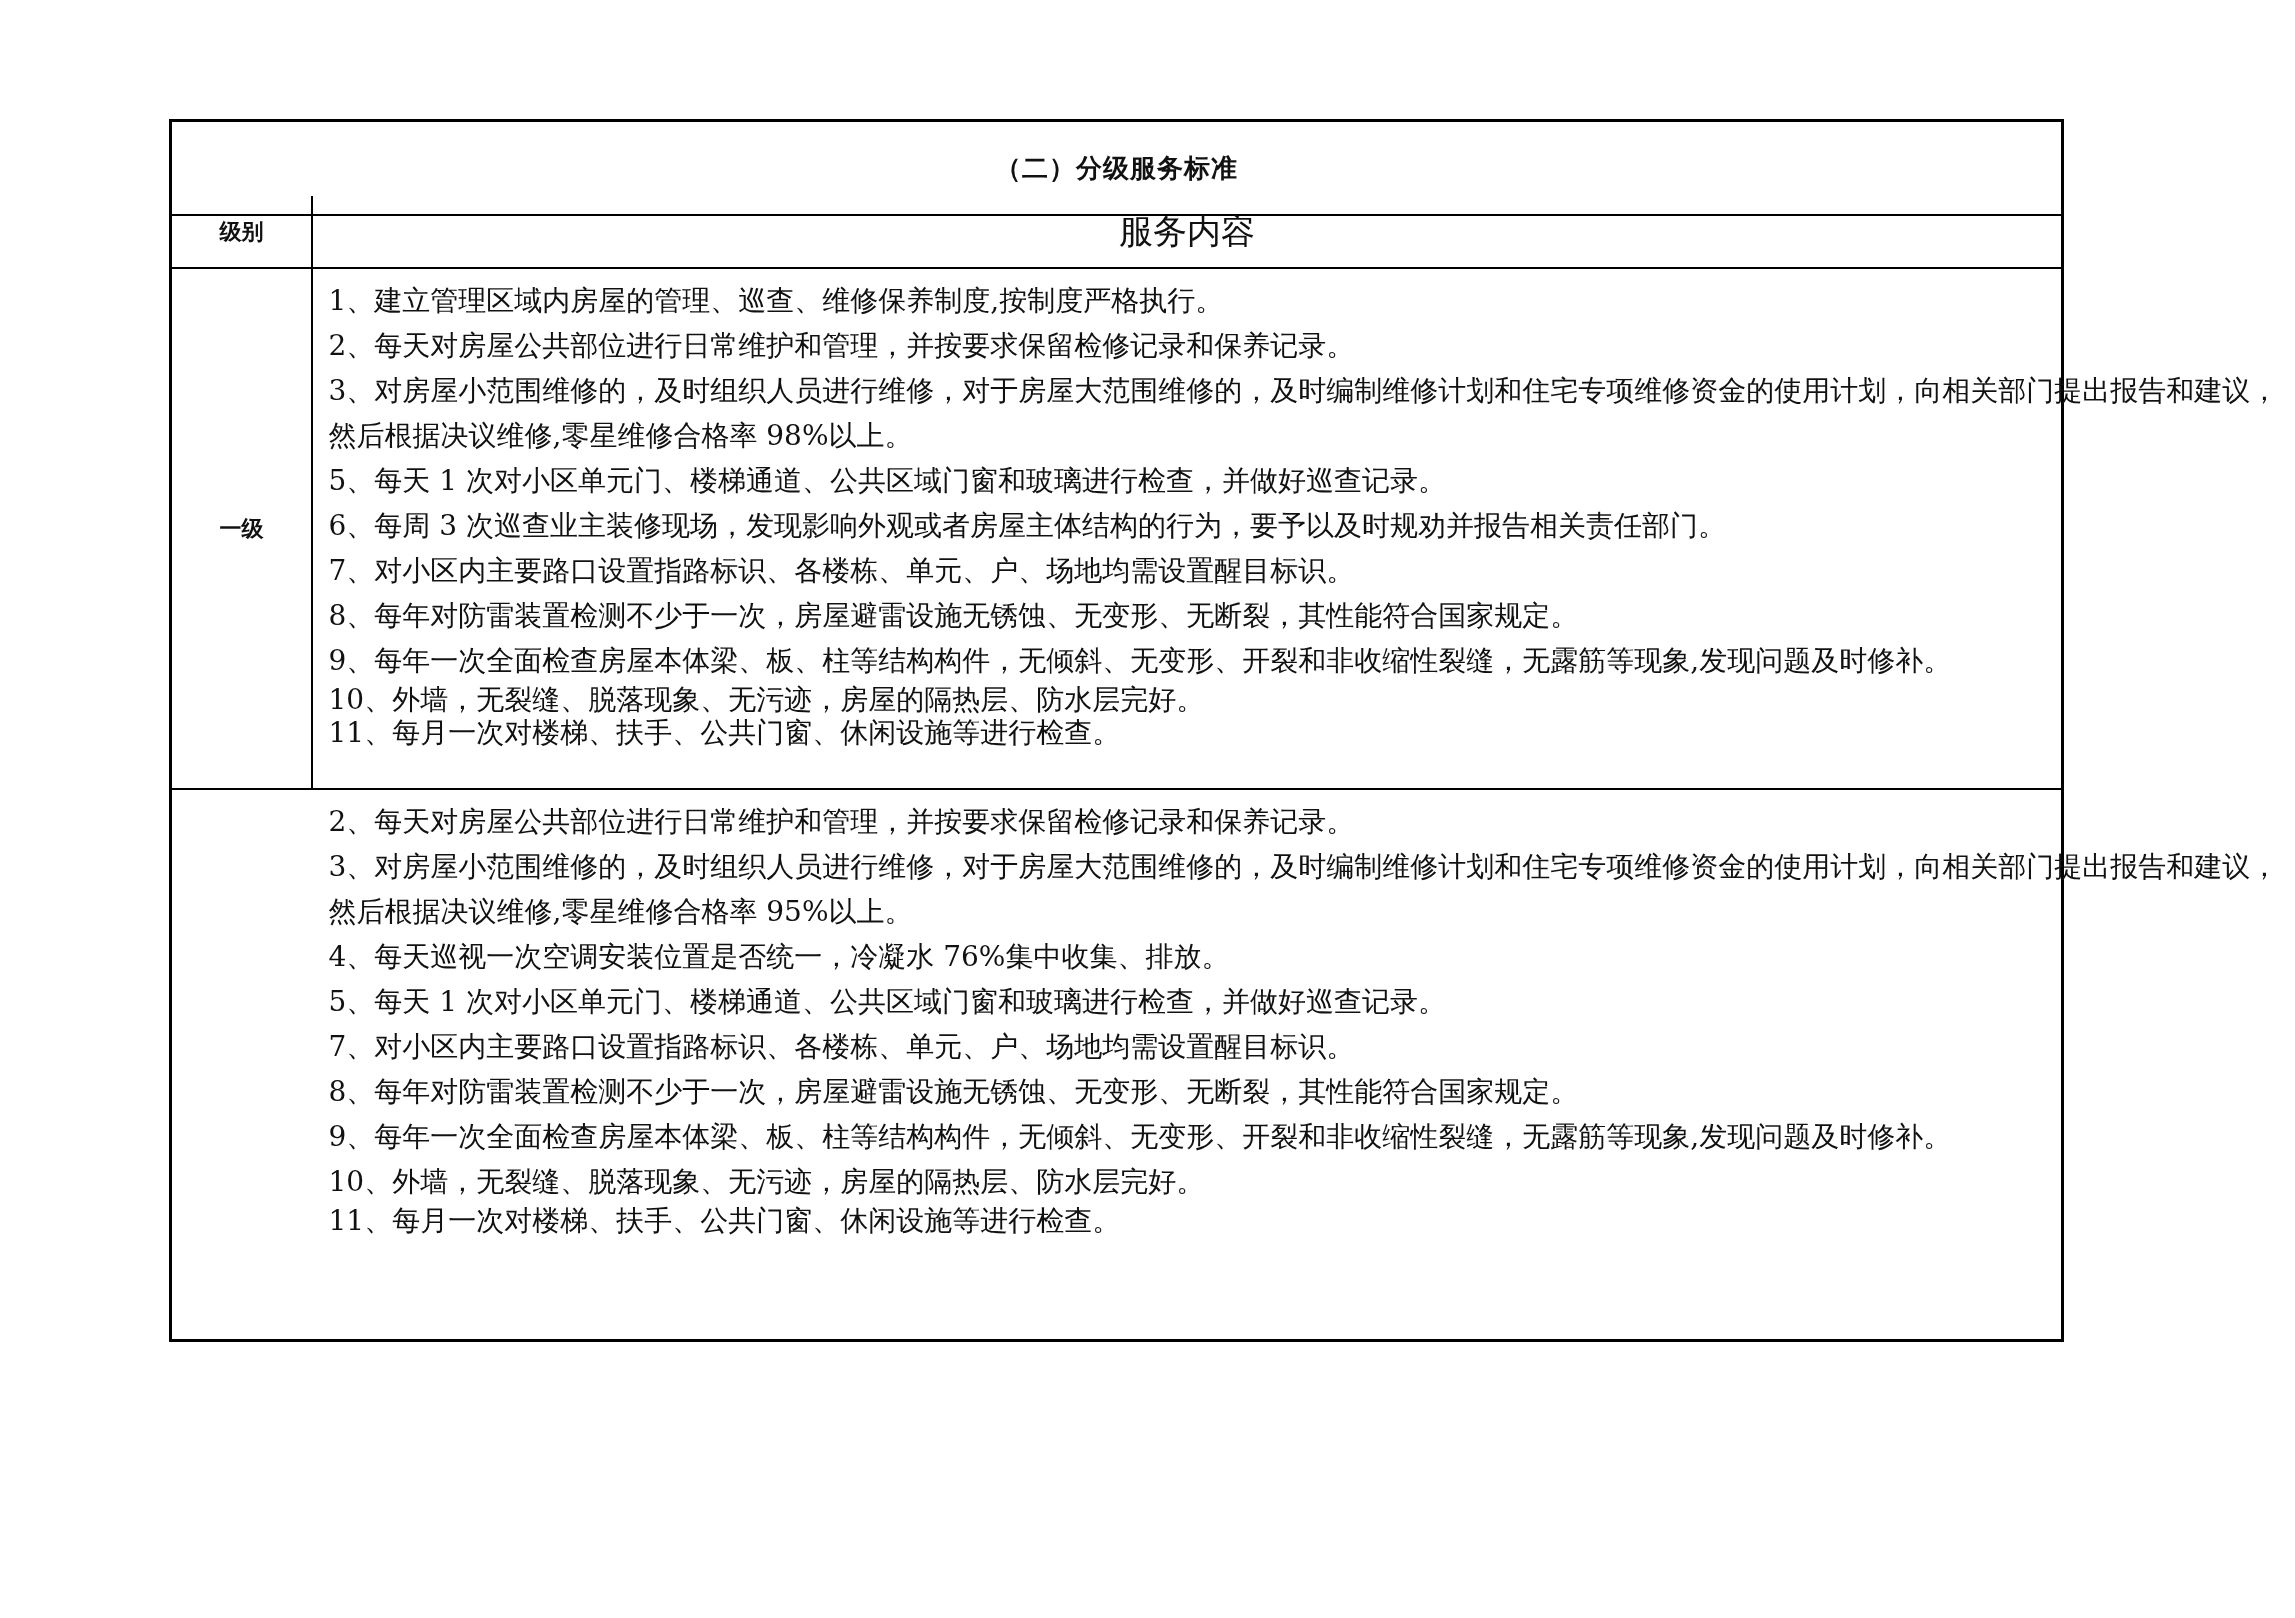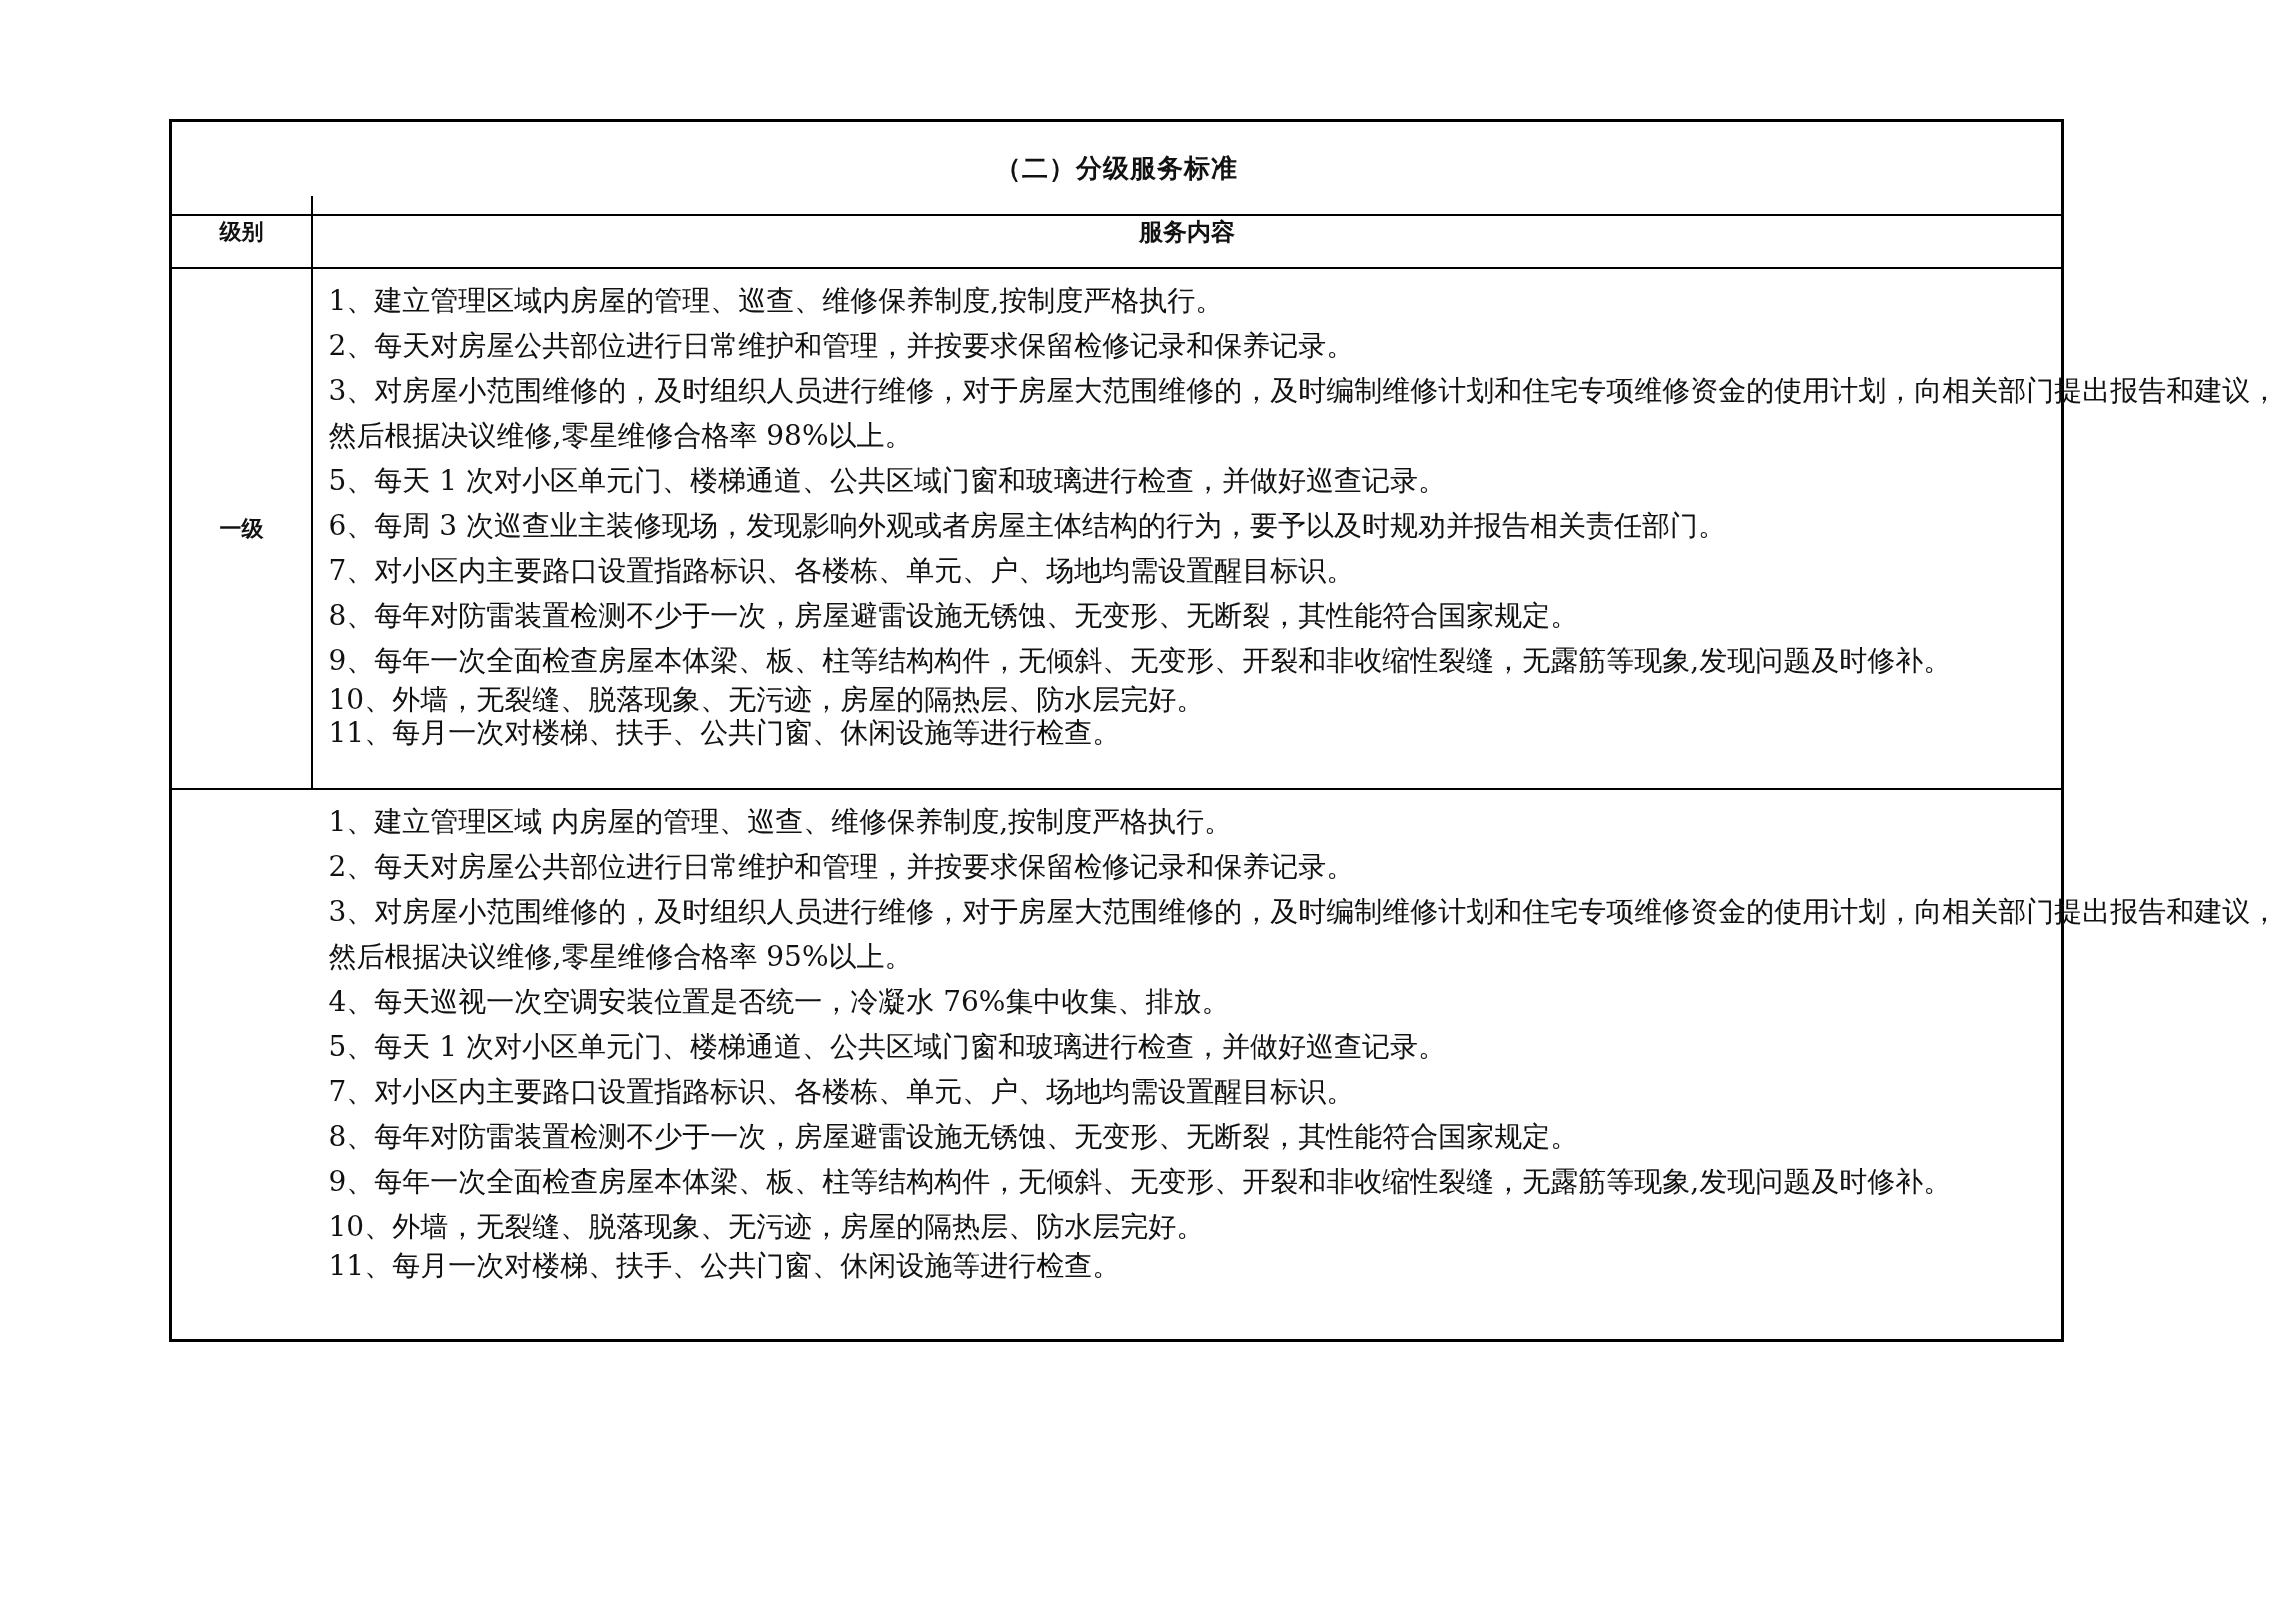--- a/index.html
+++ b/index.html
@@ -12,21 +12,21 @@
                display:flex; align-items:center; justify-content:center; }
   .title-row span { font-size:26px; font-weight:bold; letter-spacing:1px; }
   .header-row { top:74px; height:73px; border-bottom:2.6px solid #000; }
   .sec1 { top:147px; height:521px; border-bottom:2.6px solid #000; }
   .sec2 { top:668px; height:549px; }
   .lcol { position:absolute; left:0; top:0; bottom:0; width:139px;
           border-right:2.1px solid #000; display:flex; align-items:center; justify-content:center; }
   .lcol span { font-size:22px; font-weight:bold; }
   .rcol { position:absolute; left:141px; right:0; top:0; bottom:0; }
   .header-row .rcol { display:flex; align-items:center; justify-content:center; }
-  .header-row .rcol span { font-size:24px; font-weight:bold; }
+  .header-row .rcol span { font-size:34px; font-weight:normal; }
   .items { padding:9.3px 0 0 15.5px; }
   .item { font-size:28px; line-height:45px; white-space:nowrap; }
   .sec1 .item.last, .sec2 .item.last { line-height:33px; }
 </style>
 </head>
 <body>
 
 <div class="table">
   <div class="row title-row">
     <span>（二）分级服务标准</span>
@@ -58,21 +58,20 @@
         <div class="item">9、每年一次全面检查房屋本体梁、板、柱等结构构件，无倾斜、无变形、开裂和非收缩性裂缝，无露筋等现象,发现问题及时修补。</div>
         <div class="item last">10、外墙，无裂缝、脱落现象、无污迹，房屋的隔热层、防水层完好。</div>
         <div class="item last">11、每月一次对楼梯、扶手、公共门窗、休闲设施等进行检查。</div>
       </div>
     </div>
   </div>
 
   <div class="row sec2">
     <div class="rcol">
       <div class="items">
-        <div class="item">1、建立管理区域 内房屋的管理、巡查、维修保养制度,按制度严格执行。</div>
         <div class="item">2、每天对房屋公共部位进行日常维护和管理，并按要求保留检修记录和保养记录。</div>
         <div class="item">3、对房屋小范围维修的，及时组织人员进行维修，对于房屋大范围维修的，及时编制维修计划和住宅专项维修资金的使用计划，向相关部门提出报告和建议，</div>
         <div class="item">然后根据决议维修,零星维修合格率 95%以上。</div>
         <div class="item">4、每天巡视一次空调安装位置是否统一，冷凝水 76%集中收集、排放。</div>
         <div class="item">5、每天 1 次对小区单元门、楼梯通道、公共区域门窗和玻璃进行检查，并做好巡查记录。</div>
         <div class="item">7、对小区内主要路口设置指路标识、各楼栋、单元、户、场地均需设置醒目标识。</div>
         <div class="item">8、每年对防雷装置检测不少于一次，房屋避雷设施无锈蚀、无变形、无断裂，其性能符合国家规定。</div>
         <div class="item">9、每年一次全面检查房屋本体梁、板、柱等结构构件，无倾斜、无变形、开裂和非收缩性裂缝，无露筋等现象,发现问题及时修补。</div>
         <div class="item">10、外墙，无裂缝、脱落现象、无污迹，房屋的隔热层、防水层完好。</div>
         <div class="item last">11、每月一次对楼梯、扶手、公共门窗、休闲设施等进行检查。</div>

